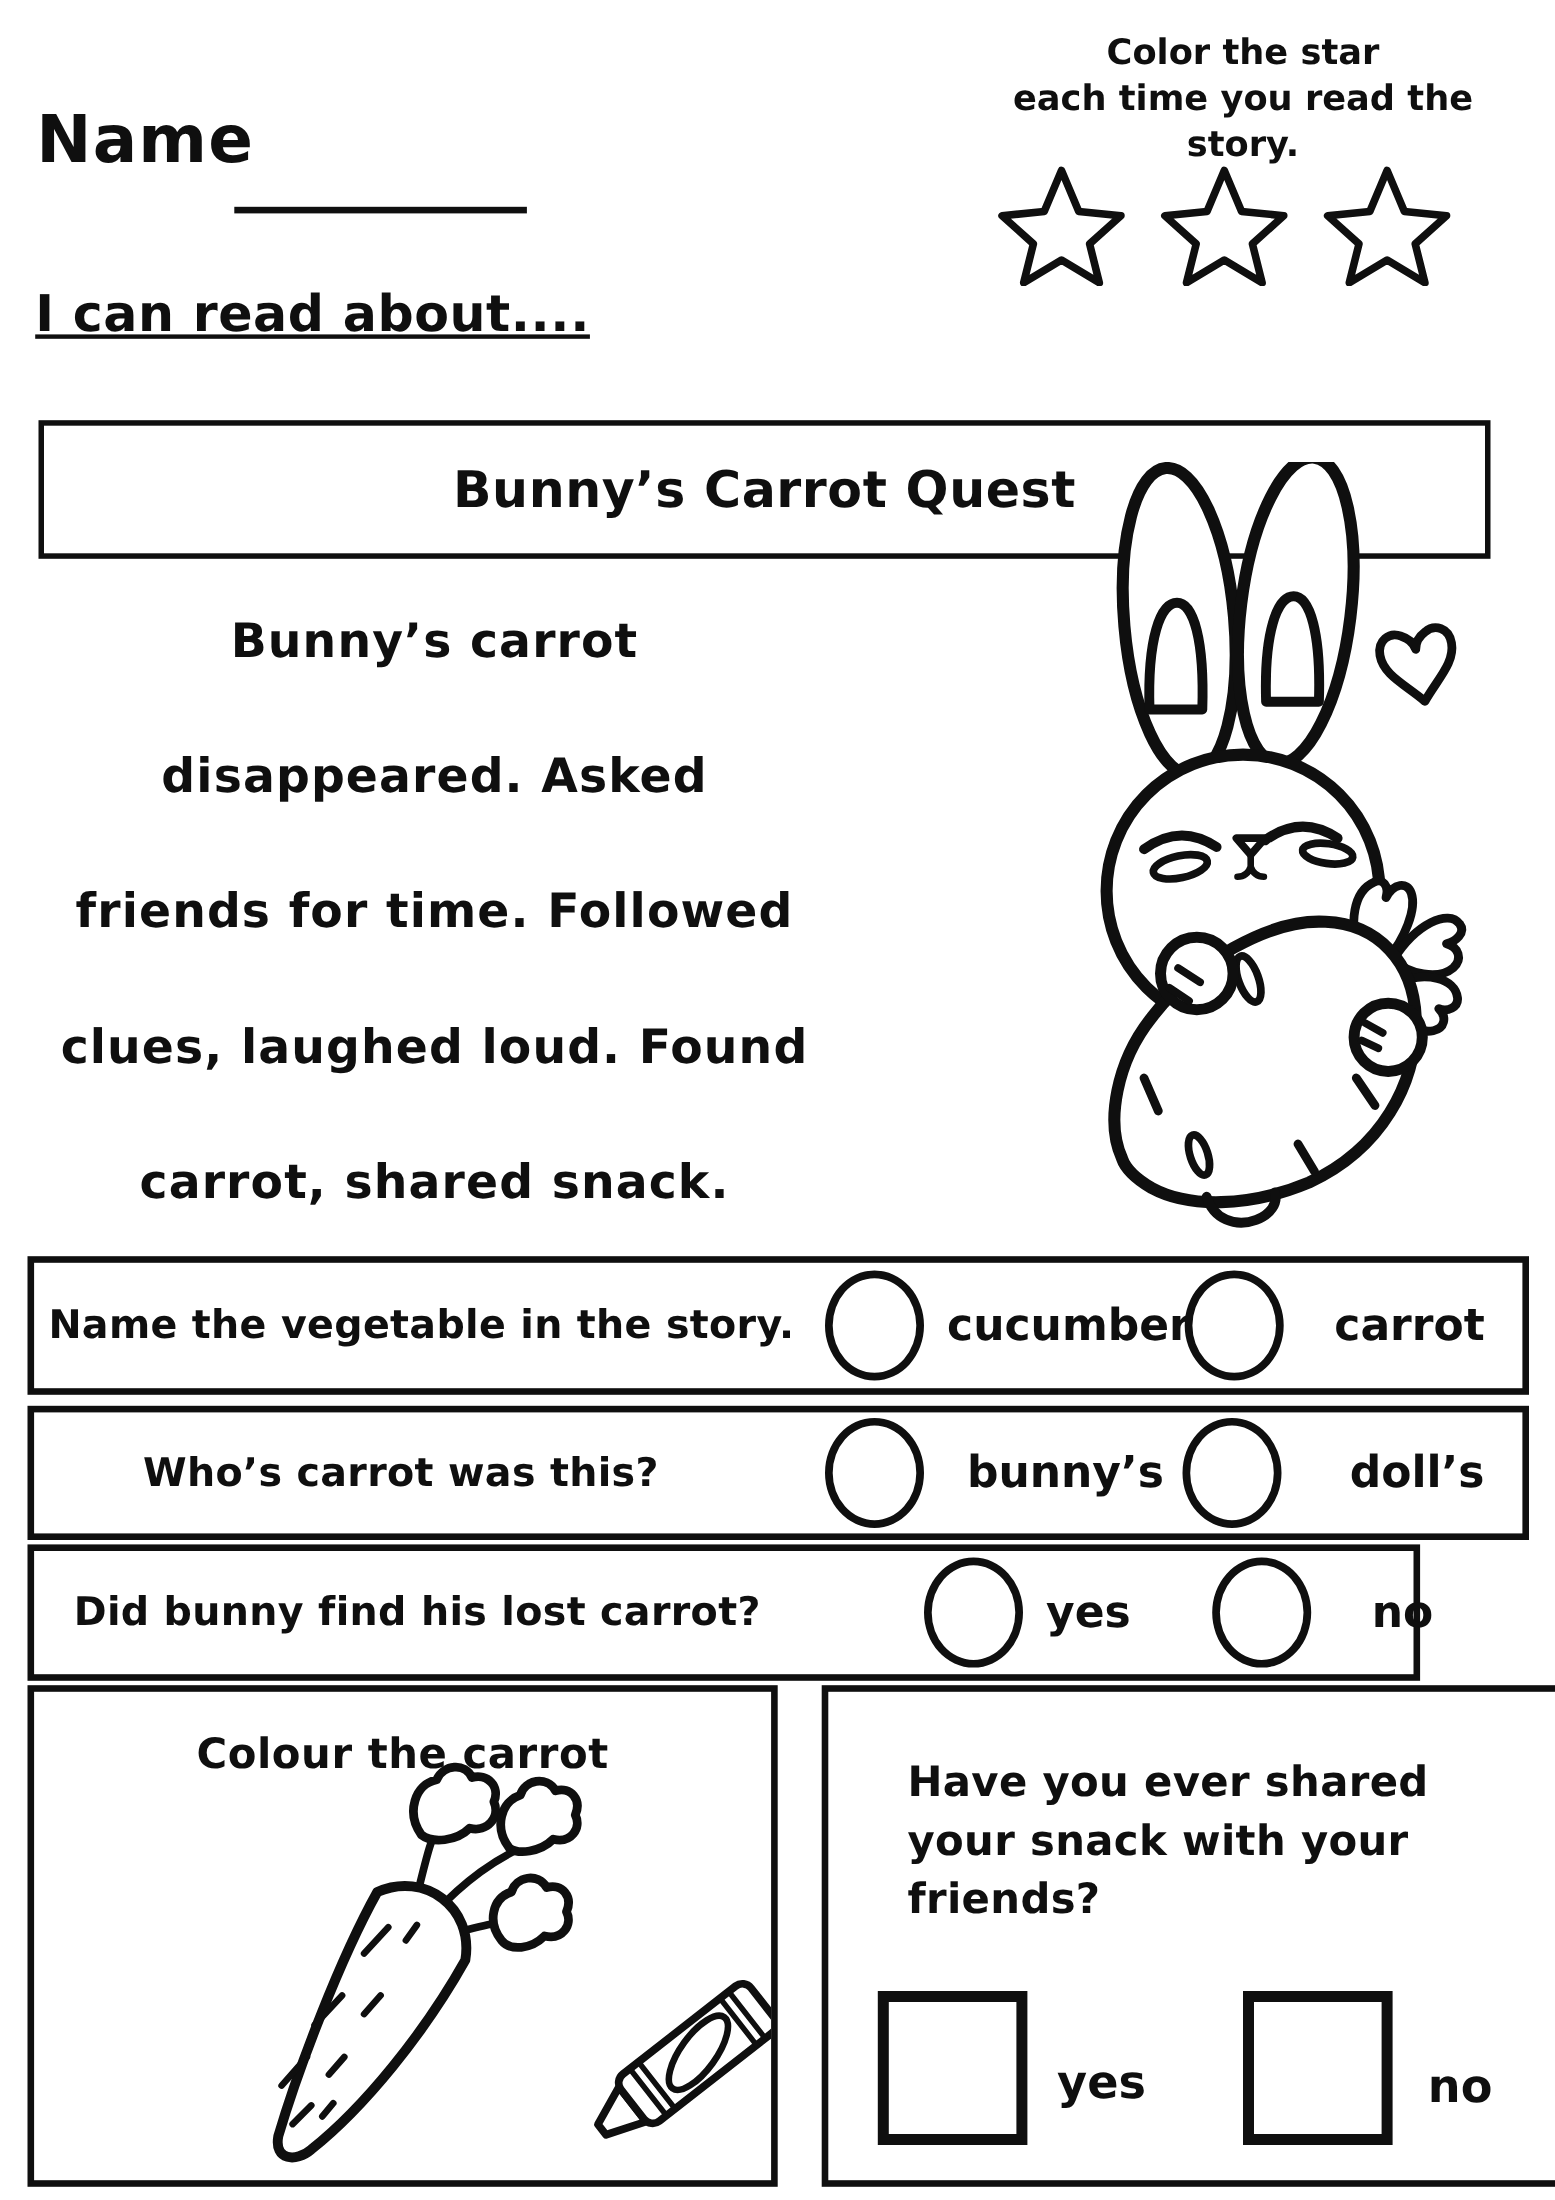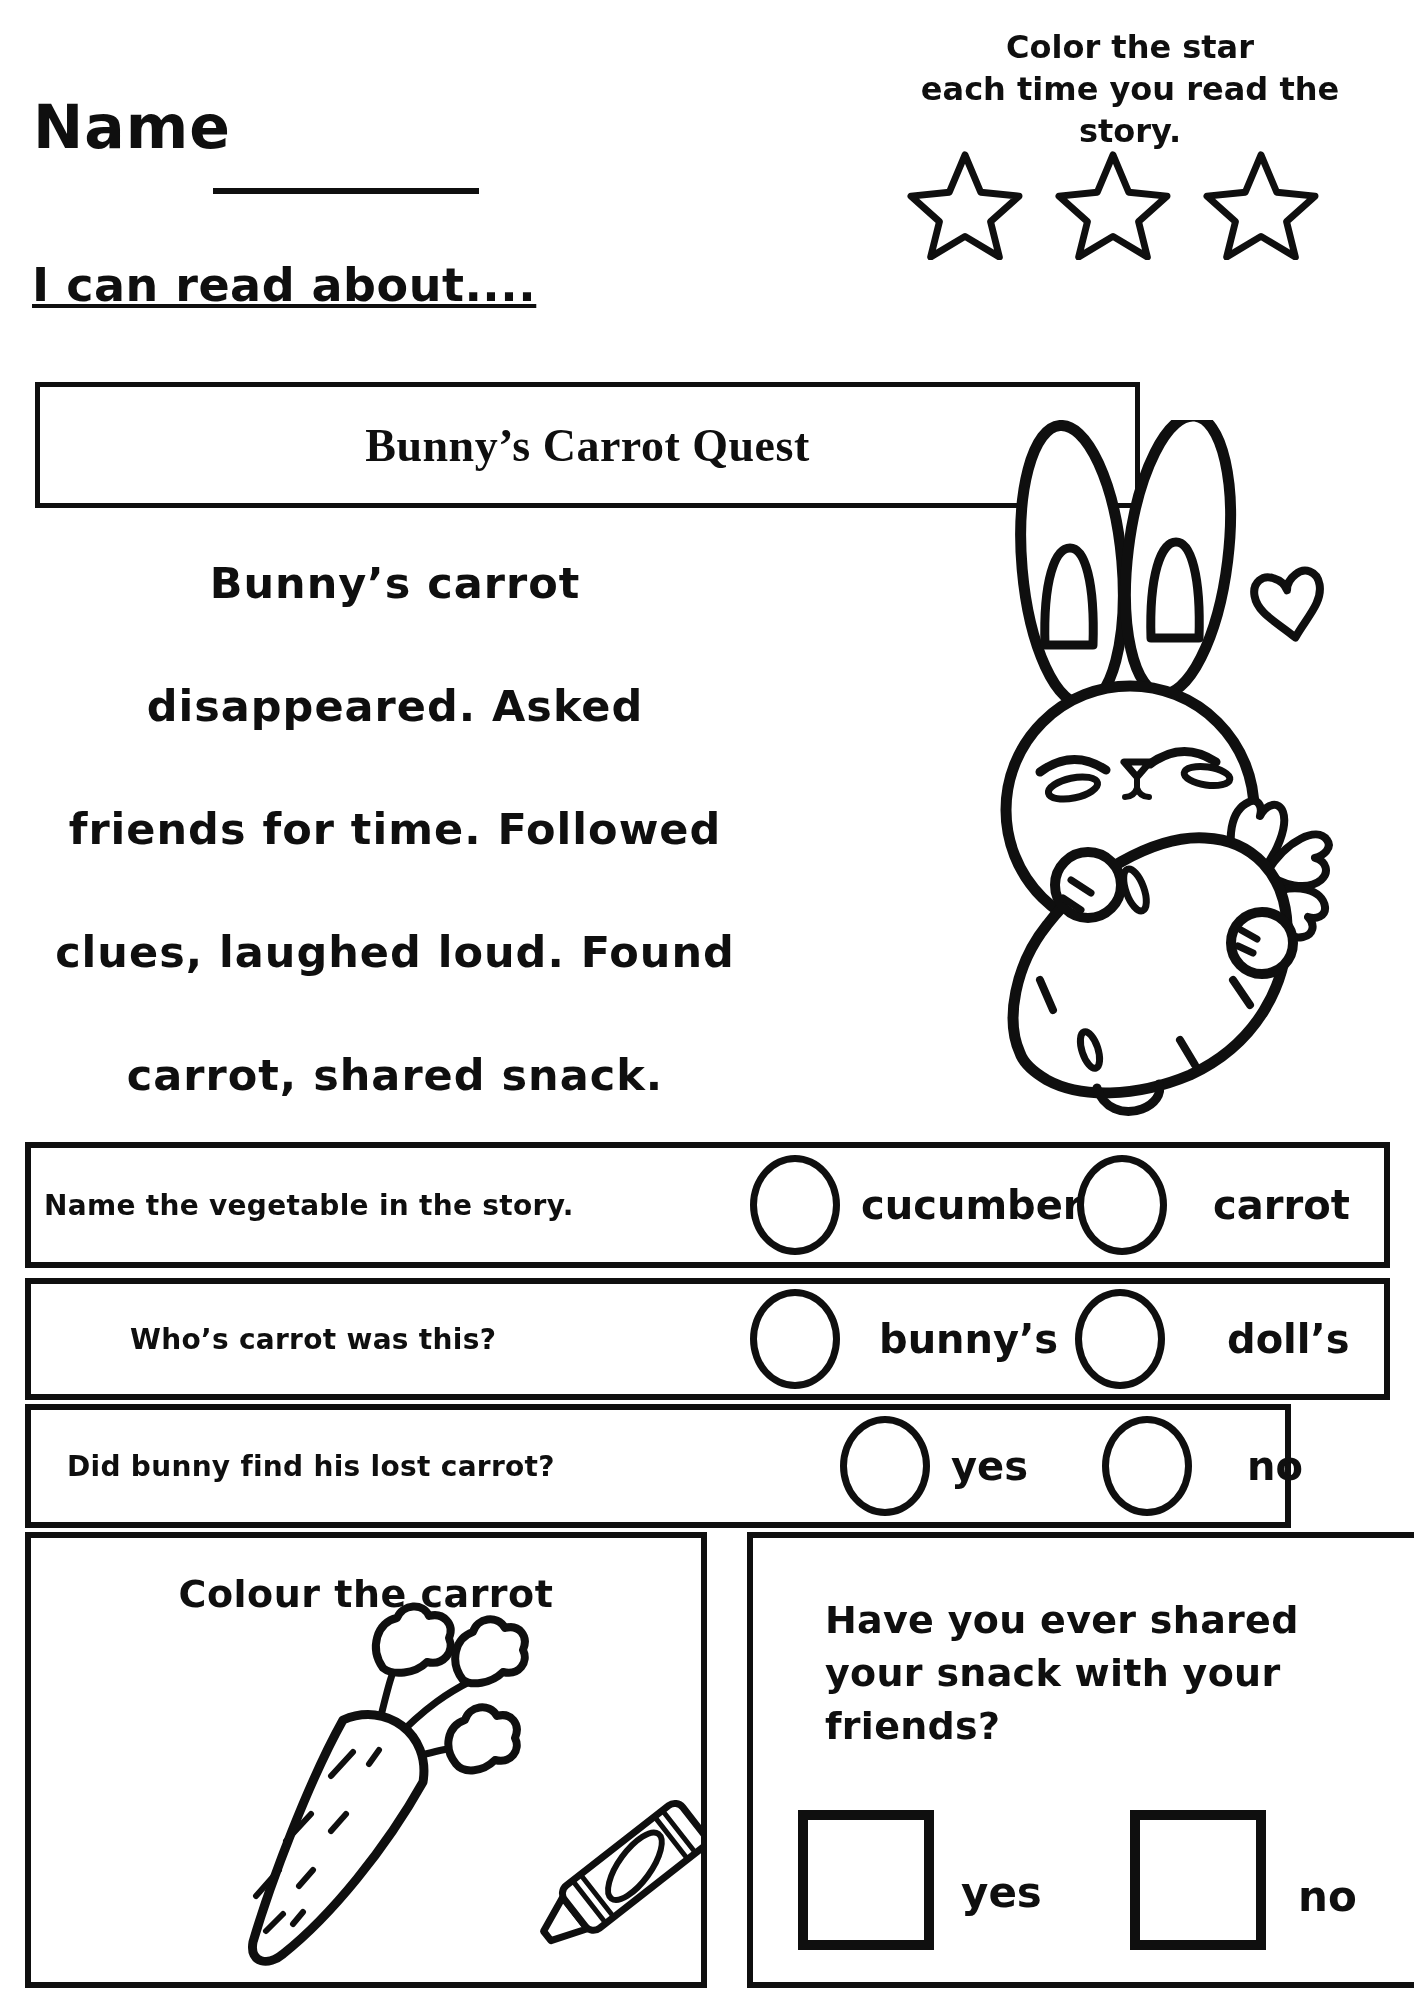--- a/index.html
+++ b/index.html
@@ -11,31 +11,31 @@
   .abs{position:absolute;}
   
   .name-label{left:33px;top:92px;font-size:60px;letter-spacing:1px;}
   .name-line{left:213px;top:130px;width:266px;height:58px;border-bottom:6px solid #0f0f0f;}
   .star-prompt{left:870px;top:26px;width:520px;text-align:center;font-size:32px;line-height:42px;}
   .stars-row{left:906px;top:148px;display:flex;gap:30px;}
   .stars-row svg{display:block;}
   
   .intro-heading{left:32px;top:258px;font-size:46px;letter-spacing:.5px;text-decoration:underline;}
   .title-box{
-    left:35px;top:382px;width:1105px;height:126px;border:5px solid #0f0f0f;
-    box-sizing:border-box;display:flex;align-items:center;justify-content:center;font-family:Liberation Serif, serif;
+    left:35px;top:382px;width:1320px;height:126px;border:5px solid #0f0f0f;
+    box-sizing:border-box;display:flex;align-items:center;justify-content:center;
   }
   .story-title{font-size:46px;letter-spacing:.5px;}
   
   .story{left:20px;top:522px;width:750px;text-align:center;font-size:43px;line-height:123px;letter-spacing:1px;}
   
   .qrow{
     border:6px solid #0f0f0f;box-sizing:border-box;background:#fff;
   }
-  .qrow .qtext{position:absolute;top:50%;transform:translateY(-50%);font-size:28px;letter-spacing:.3px;white-space:nowrap;}
+  .qrow .qtext{position:absolute;top:50%;transform:translateY(-50%);font-size:36px;letter-spacing:.3px;white-space:nowrap;}
   .opt-circle{
     position:absolute;top:50%;transform:translateY(-50%);
     width:90px;height:100px;border:7px solid #0f0f0f;border-radius:50%;
     box-sizing:border-box;background:#fff;
   }
   .opt-label{position:absolute;top:50%;transform:translateY(-50%);font-size:40px;white-space:nowrap;}
   .row1{left:25px;top:1142px;width:1365px;height:126px;}
   .row2{left:25px;top:1278px;width:1365px;height:122px;}
   .row3{left:25px;top:1404px;width:1266px;height:124px;}
   

